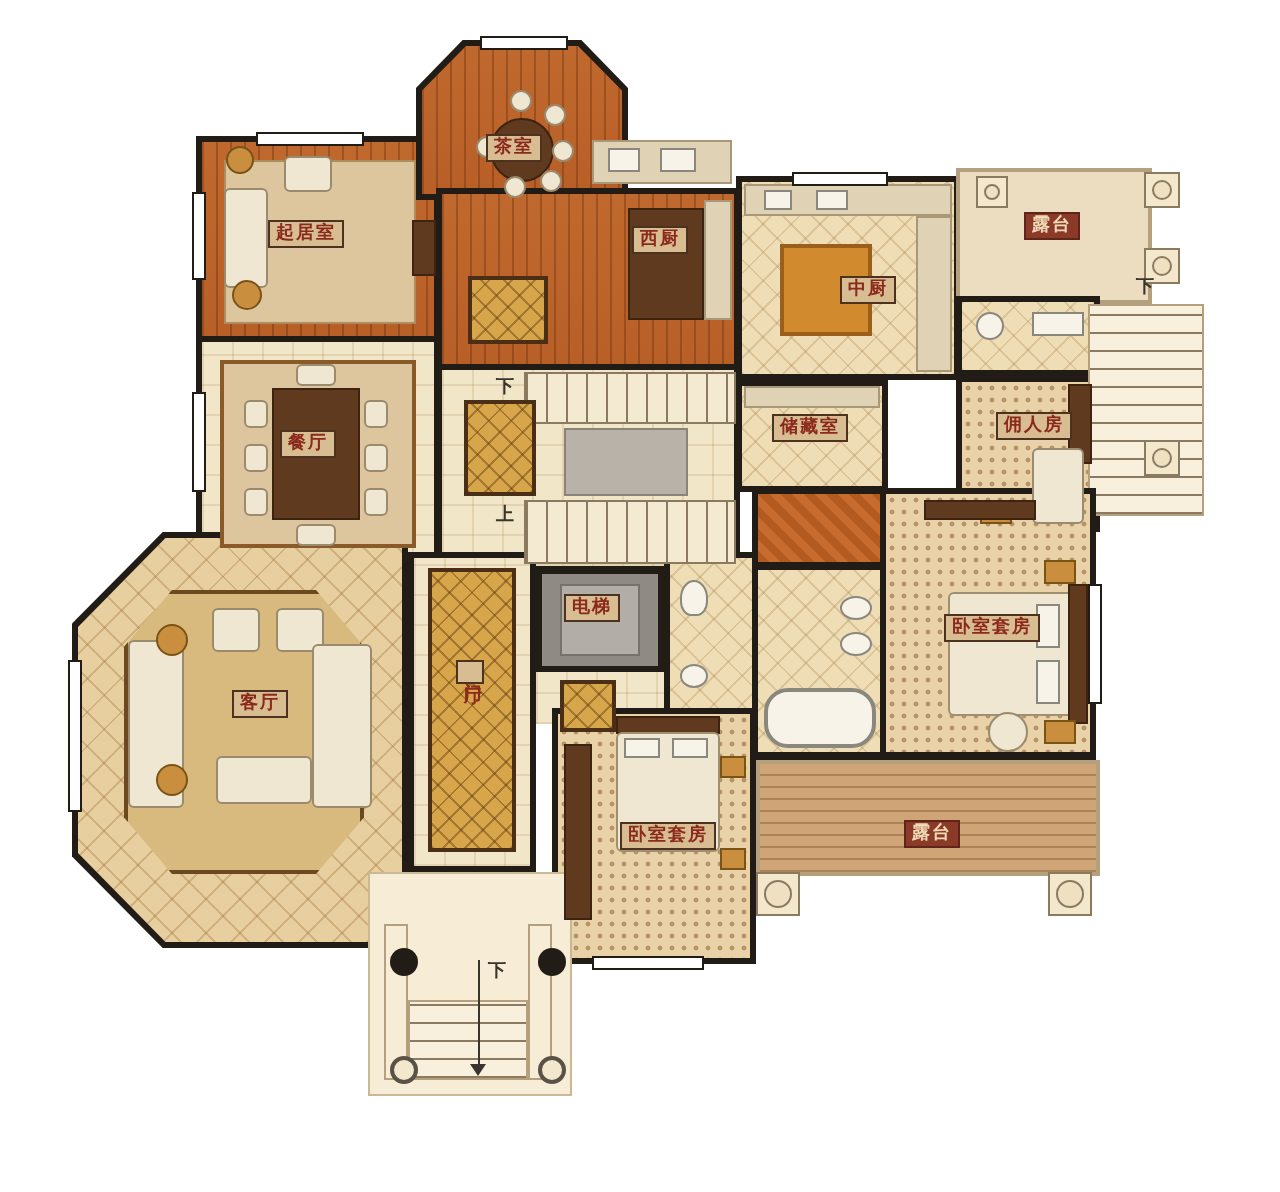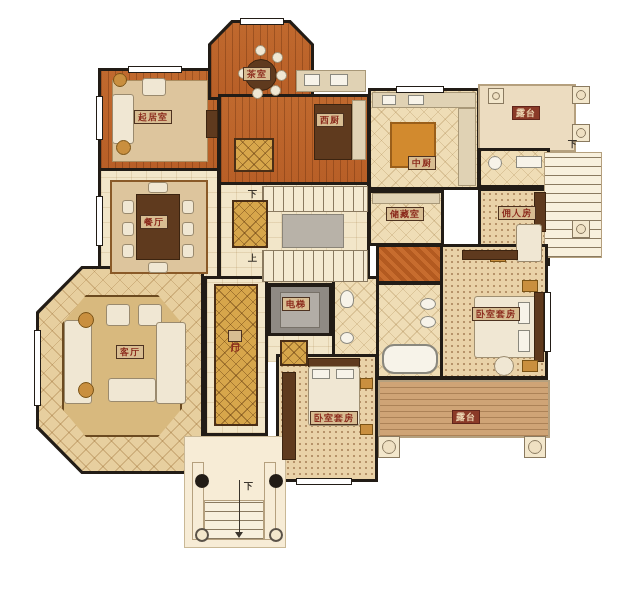--- a/index.html
+++ b/index.html
@@ -216,21 +216,21 @@
   <div class="w" style="left:34px;top:330px;width:7px;height:76px;"></div>
   <div class="w" style="left:128px;top:66px;width:54px;height:7px;"></div>
   <div class="w" style="left:240px;top:18px;width:44px;height:7px;"></div>
   <div class="w" style="left:396px;top:86px;width:48px;height:7px;"></div>
   <div class="w" style="left:544px;top:292px;width:7px;height:60px;"></div>
   <div class="w" style="left:296px;top:478px;width:56px;height:7px;"></div>
 
   <div class="lbl" style="left:243px;top:67px;">茶室</div>
   <div class="lbl" style="left:134px;top:110px;">起居室</div>
   <div class="lbl" style="left:316px;top:113px;">西厨</div>
-  <div class="lbl" style="left:408px;top:138px;margin-top:18px;">中厨</div>
+  <div class="lbl" style="left:420px;top:138px;">中厨</div>
   <div class="tlbl" style="left:512px;top:106px;">露台</div>
   <div class="lbl" style="left:386px;top:207px;">储藏室</div>
   <div class="lbl" style="left:498px;top:206px;">佣人房</div>
   <div class="lbl" style="left:140px;top:215px;">餐厅</div>
   <div class="lbl" style="left:116px;top:345px;">客厅</div>
   <div class="lbl vert" style="left:228px;top:330px;">门厅</div>
   <div class="lbl" style="left:282px;top:297px;">电梯</div>
   <div class="lbl" style="left:472px;top:307px;">卧室套房</div>
   <div class="lbl" style="left:310px;top:411px;">卧室套房</div>
   <div class="tlbl" style="left:452px;top:410px;">露台</div>

